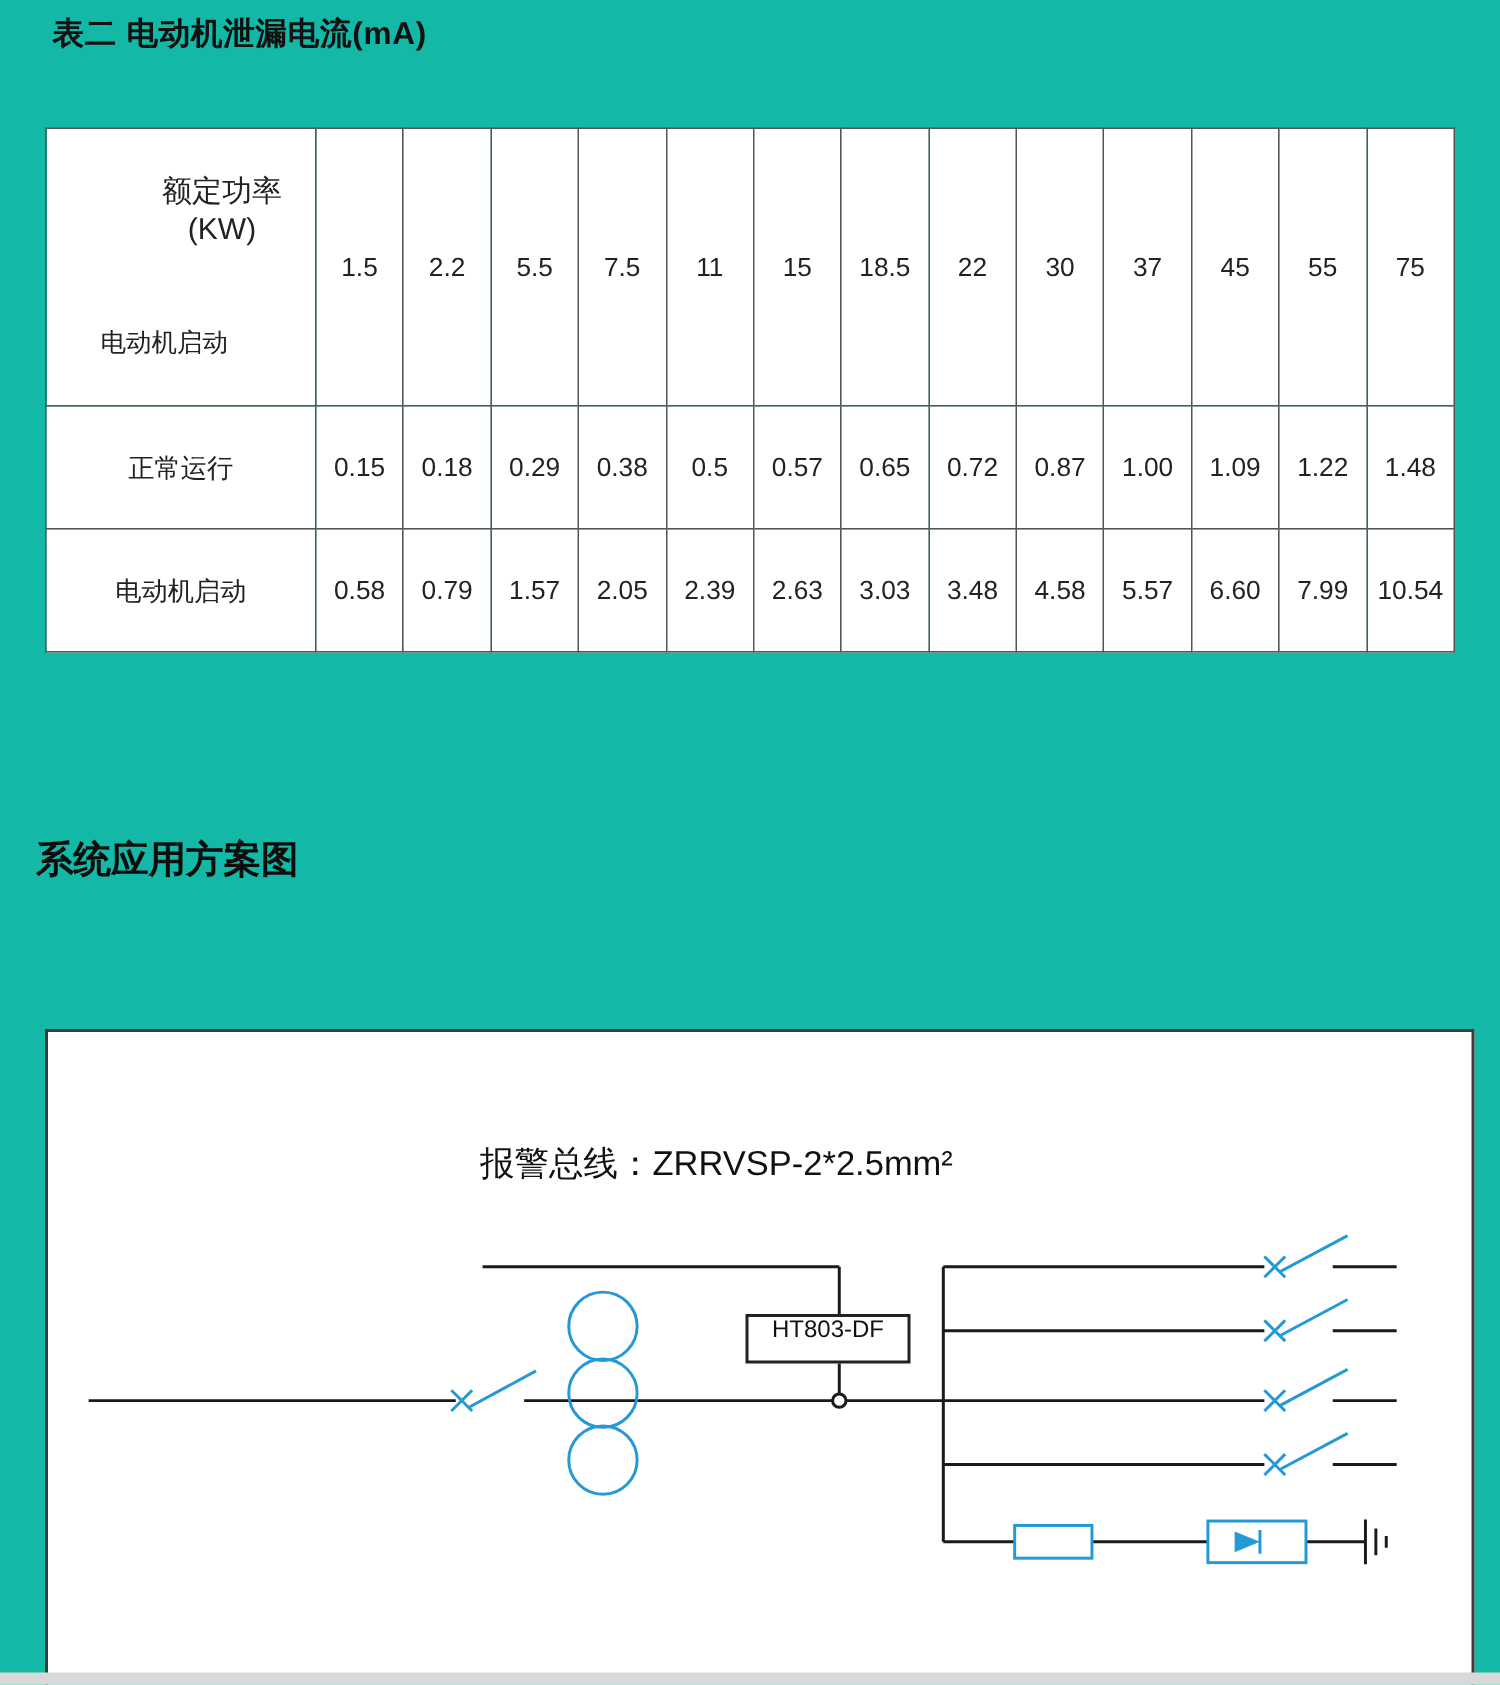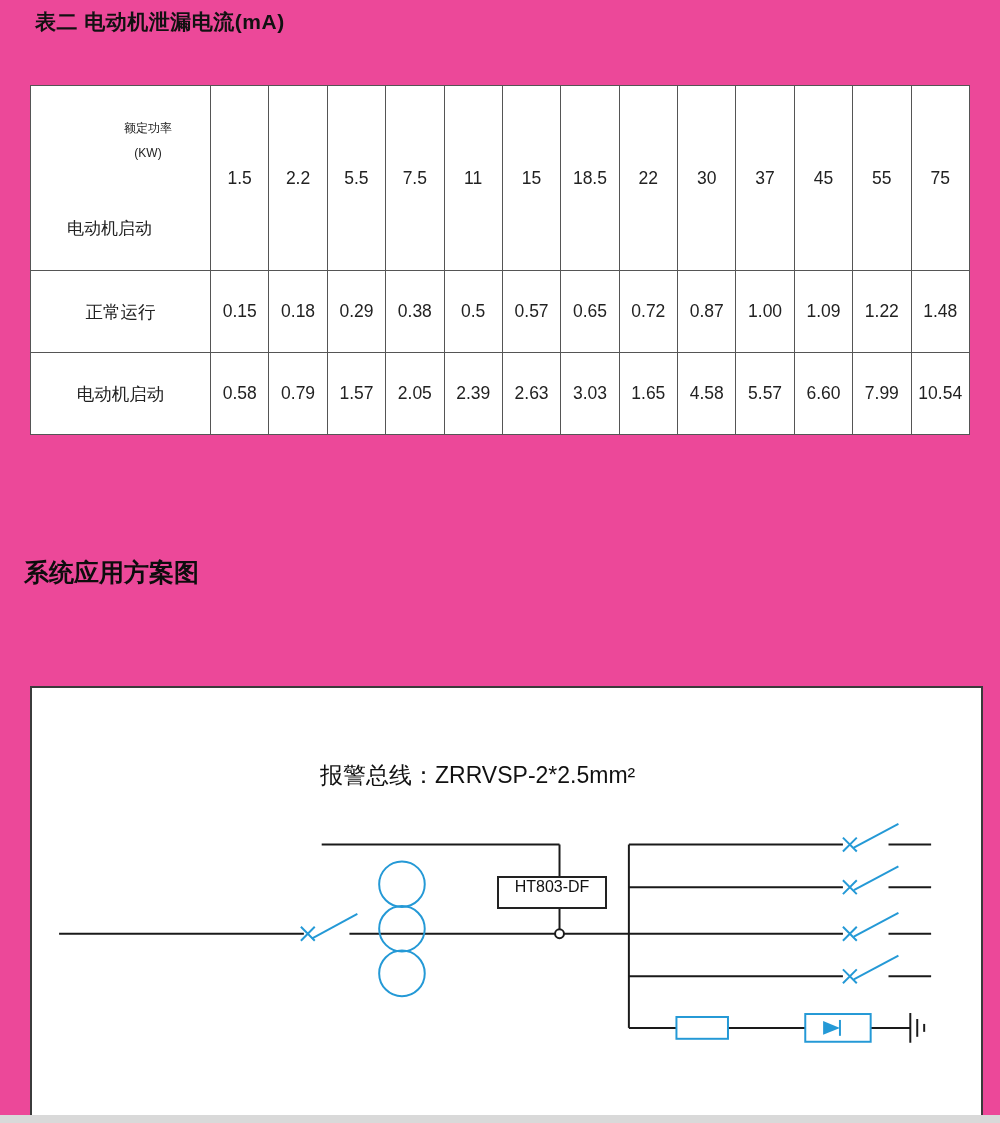--- a/index.html
+++ b/index.html
@@ -2,21 +2,21 @@
 <html><head>
 <meta charset="utf-8">
 <style>
   * { margin: 0; padding: 0; box-sizing: border-box; }
   html, body { background: #ffffff; }
   body {
     width: 1000px; height: 1123px;
     font-family: "Liberation Sans", "DejaVu Sans", sans-serif;
     color: #1a1a1a;
   }
-  .page { position: relative; width: 1000px; height: 1123px; background: #ec4899; overflow: hidden; }
+  .page { position: relative; width: 1000px; height: 1123px; background: #14b8a6; overflow: hidden; }
 
   
   .table-title {
     position: absolute; left: 35px; top: 8px;
     font-size: 21px; font-weight: bold; color: #111;
     letter-spacing: 0.5px;
   }
   table.leak {
     position: absolute; left: 30px; top: 85px; width: 940px;
     border-collapse: collapse; table-layout: fixed;
@@ -30,21 +30,21 @@
   tr.head td { height: 185px; }
   tr.data td { height: 82px; }
   td.corner {
     position: relative;
     background-image: linear-gradient(to bottom right,
       transparent calc(50% - 1px), #555 calc(50% - 1px),
       #555 calc(50% + 0px), transparent calc(50% + 0px));
   }
   .c-top {
     position: absolute; top: 30px; right: 6px; width: 112px;
-    text-align: center; font-size: 12px; line-height: 25px; color: #222;
+    text-align: center; font-size: 20px; line-height: 25px; color: #222;
   }
   .c-bot {
     position: absolute; bottom: 30px; left: 36px;
     font-size: 17px; color: #222;
   }
 
   
   .sec-title {
     position: absolute; left: 24px; top: 556px;
     font-size: 25px; font-weight: bold; color: #0d0d0d;
@@ -136,21 +136,21 @@
     </tr>
     <tr class="data">
       <td>电动机启动</td>
       <td>0.58</td>
       <td>0.79</td>
       <td>1.57</td>
       <td>2.05</td>
       <td>2.39</td>
       <td>2.63</td>
       <td>3.03</td>
-      <td>1.65</td>
+      <td>3.48</td>
       <td>4.58</td>
       <td>5.57</td>
       <td>6.60</td>
       <td>7.99</td>
       <td>10.54</td>
     </tr>
     </tbody>
   </table>
 
   <h2 class="sec-title">系统应用方案图</h2>

